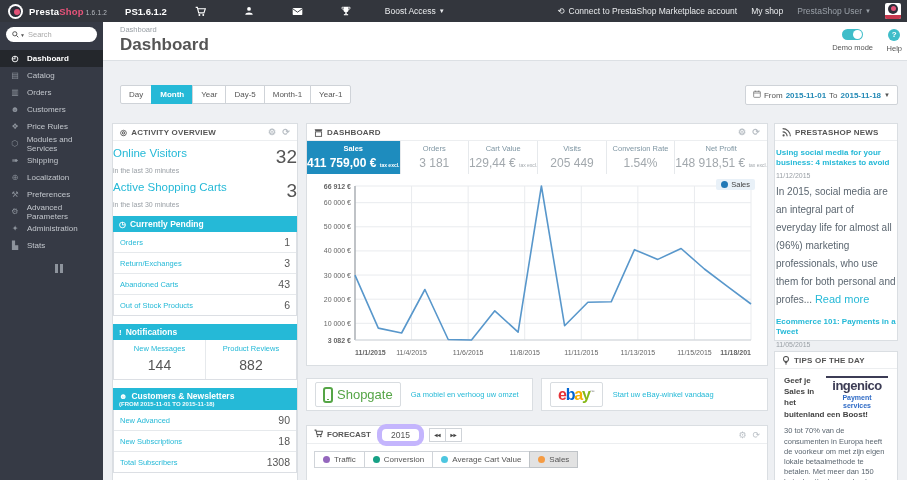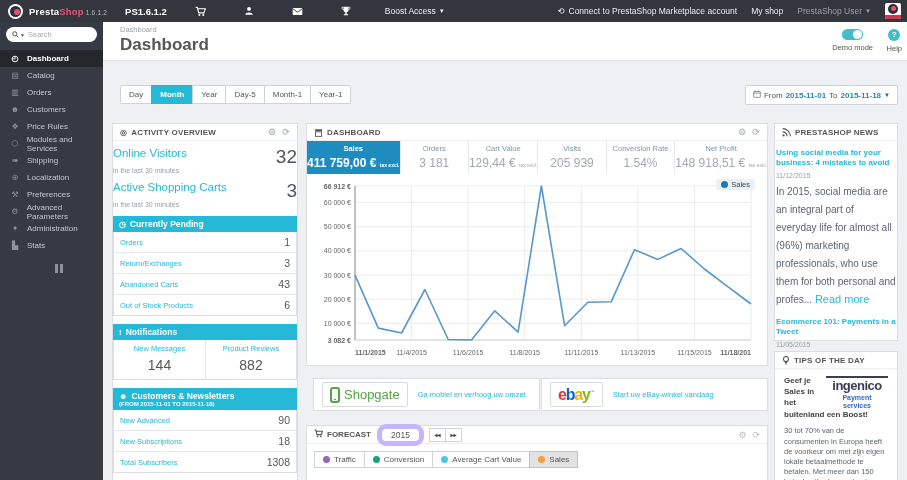--- a/index.html
+++ b/index.html
@@ -93,21 +93,21 @@
   .metric .mv small{font-size:5px}
   .metric.active{background:#1e8cbe}
   .metric.active .ml{color:#fff;font-weight:bold}
   .metric.active .mv{color:#fff;font-weight:bold}
   .chart-wrap{position:relative;height:190px}
   .legend{position:absolute;top:5px;right:12px;display:flex;align-items:center;gap:3px;background:#e9f1f8;border-radius:2px;padding:1px 5px}
   .legend i{width:7px;height:7px;border-radius:50%;display:block}
   .legend span{font-size:7.5px;color:#444}
   
   .banner{position:absolute;top:378px;height:33px;background:#fff;border:1px solid #dadee2;display:flex;align-items:center;gap:10px;padding:0 8px}
-  #banner-shopgate{left:313px;width:227px}
+  #banner-shopgate{left:306px;width:227px}
   #banner-ebay{left:541px;width:227px}
   .logo-box{border:1px solid #d8dce0;border-radius:2px;background:#fff;display:flex;align-items:center;gap:4px;padding:2px 7px;height:25px}
   .sg-phone{width:10px;height:16px;border:2px solid #55a546;border-radius:3px;position:relative}
   .sg-phone:after{content:"";position:absolute;left:2px;bottom:1px;width:2px;height:1px;background:#55a546}
   .sg-name{font-size:13px;color:#55a546;font-weight:500}
   .banner a{font-size:7.5px}
   .ebay-word{font-size:16px;font-weight:bold;letter-spacing:-1.2px;line-height:1}
   .ebay-word sup{font-size:5px;color:#999;letter-spacing:0}
   
   #forecast{left:306px;top:425px;width:462px;height:120px}
@@ -405,21 +405,21 @@
     <div class="metric">
         <div class="ml">Orders</div>
         <div class="mv"><span>3 181</span></div>
       </div>
     <div class="metric">
         <div class="ml">Cart Value</div>
         <div class="mv"><span>129,44 €</span> <small>tax excl.</small></div>
       </div>
     <div class="metric">
         <div class="ml">Visits</div>
-        <div class="mv"><span>205 939</span></div>
+        <div class="mv"><span>205 449</span></div>
       </div>
     <div class="metric">
         <div class="ml">Conversion Rate</div>
         <div class="mv"><span>1.54%</span></div>
       </div>
     <div class="metric">
         <div class="ml">Net Profit</div>
         <div class="mv"><span>148 918,51 €</span> <small>tax excl.</small></div>
       </div>
   </div>

